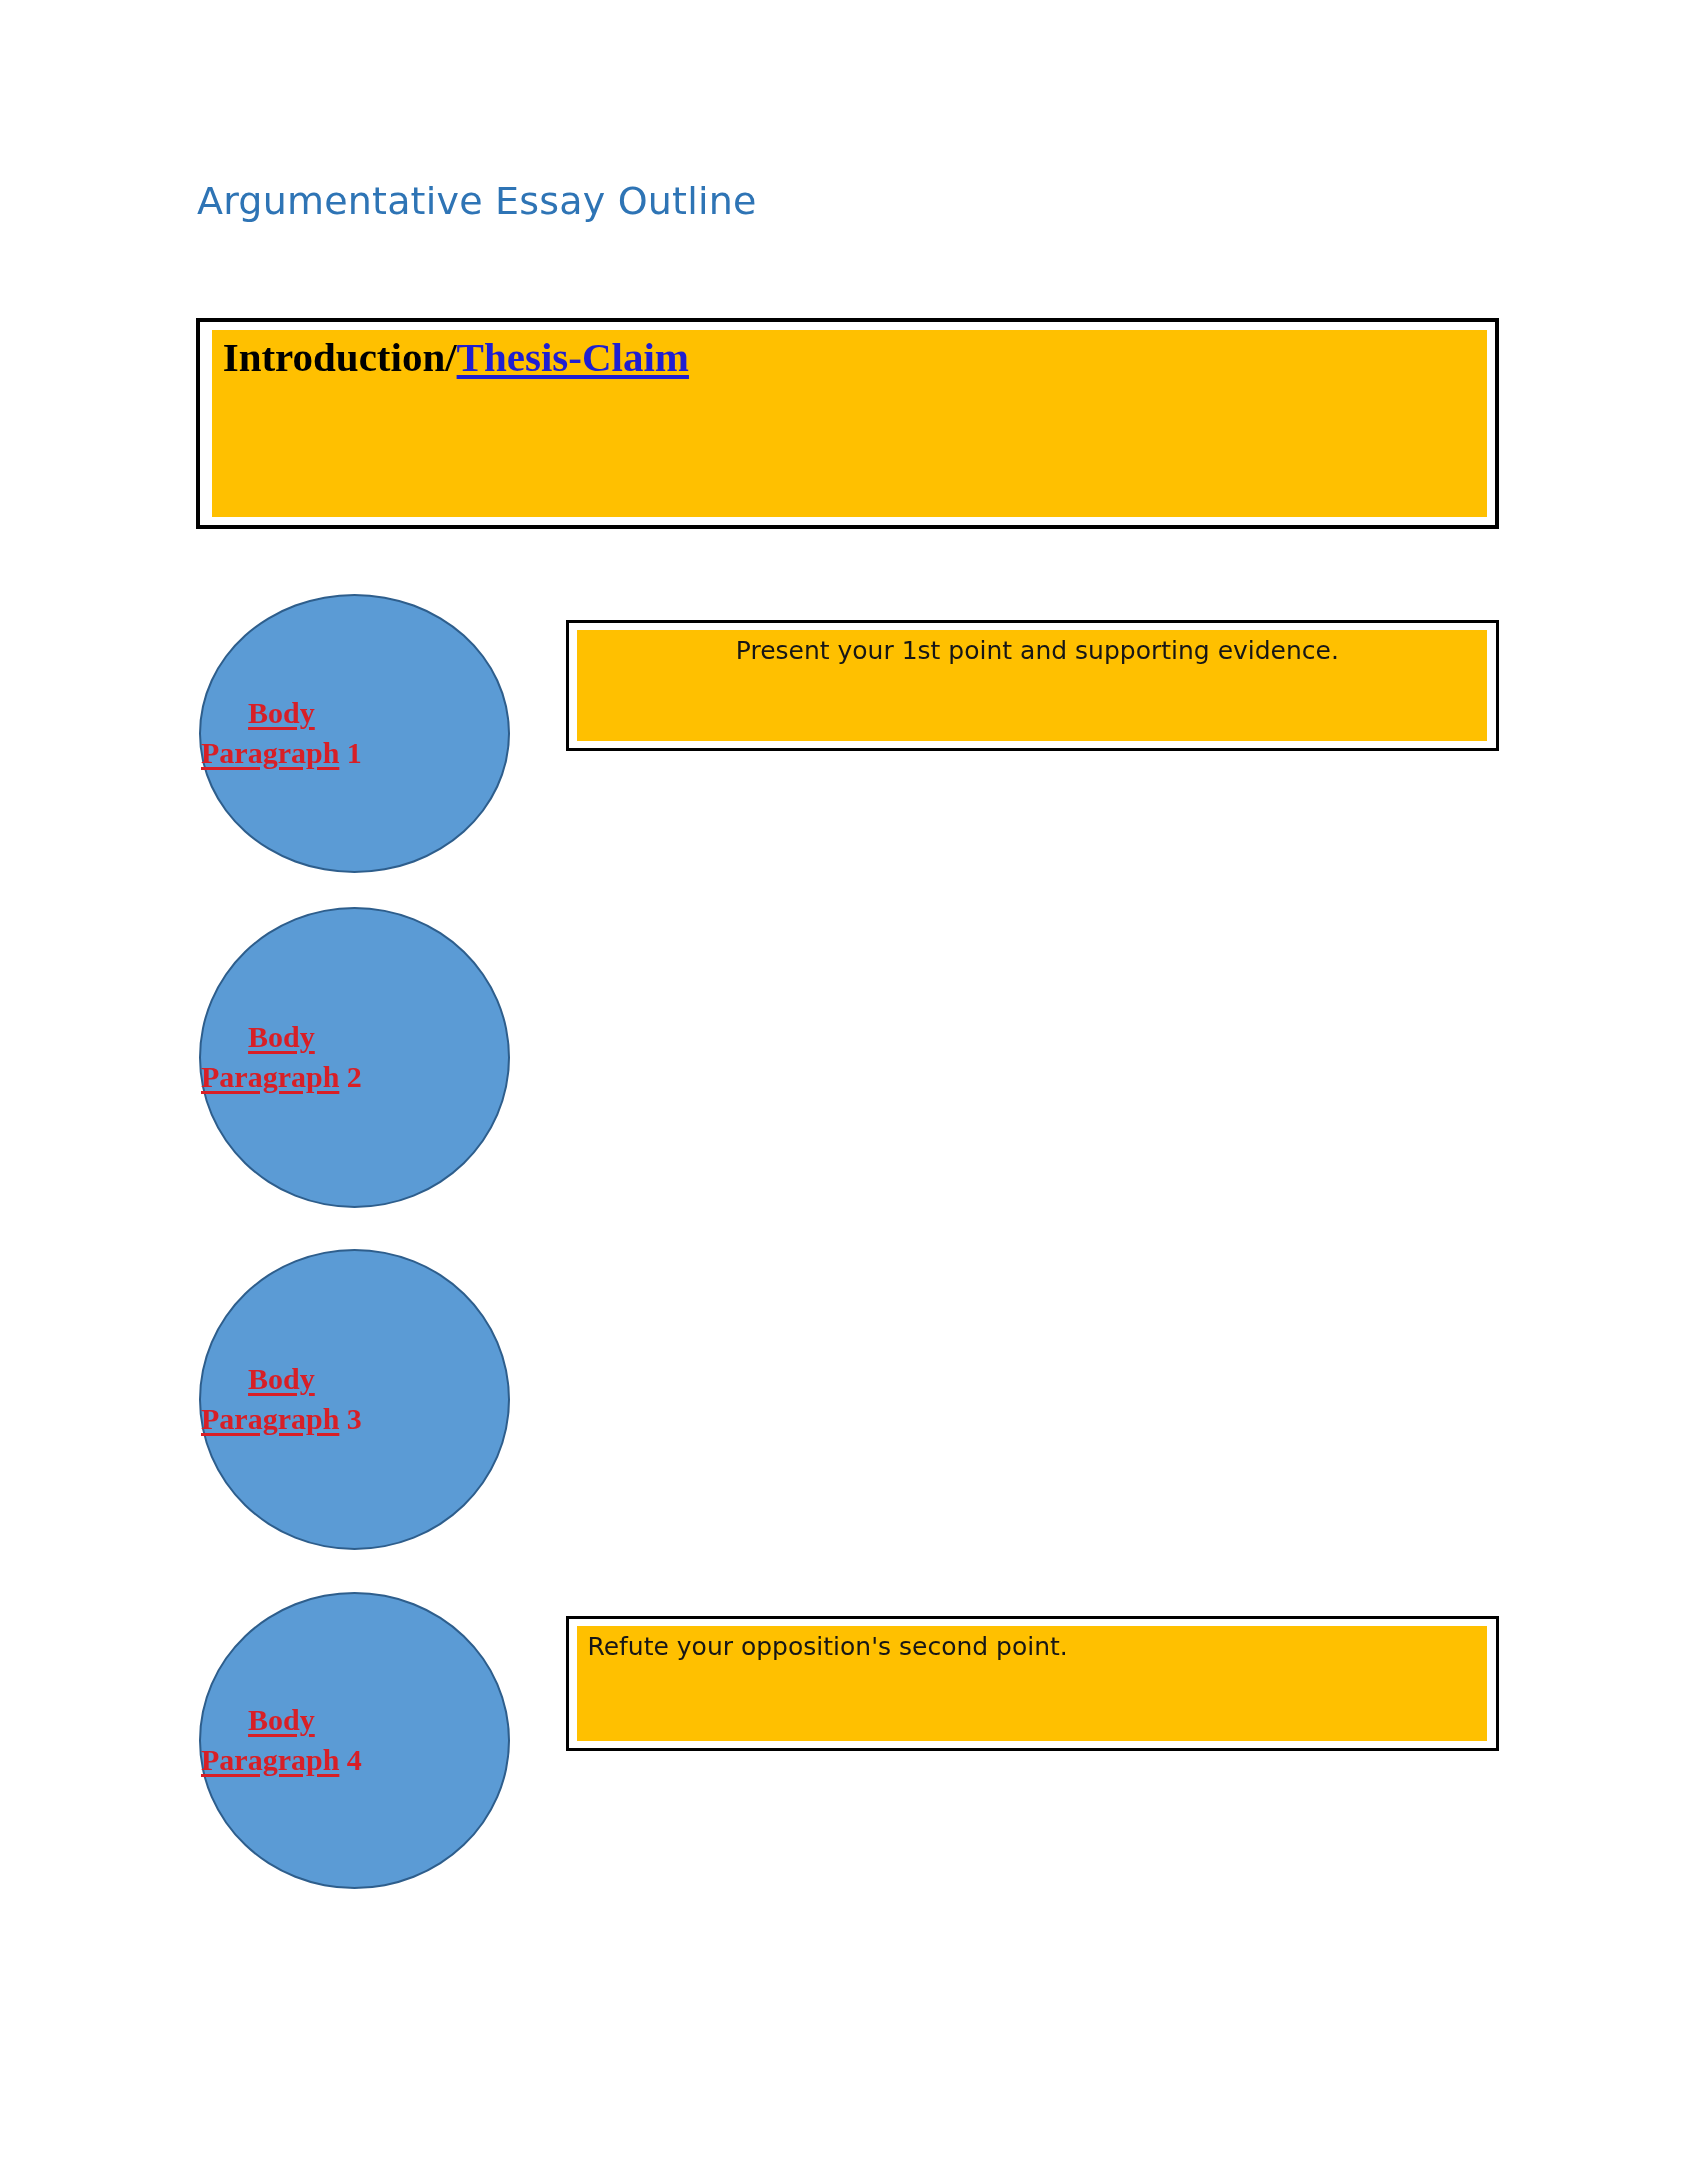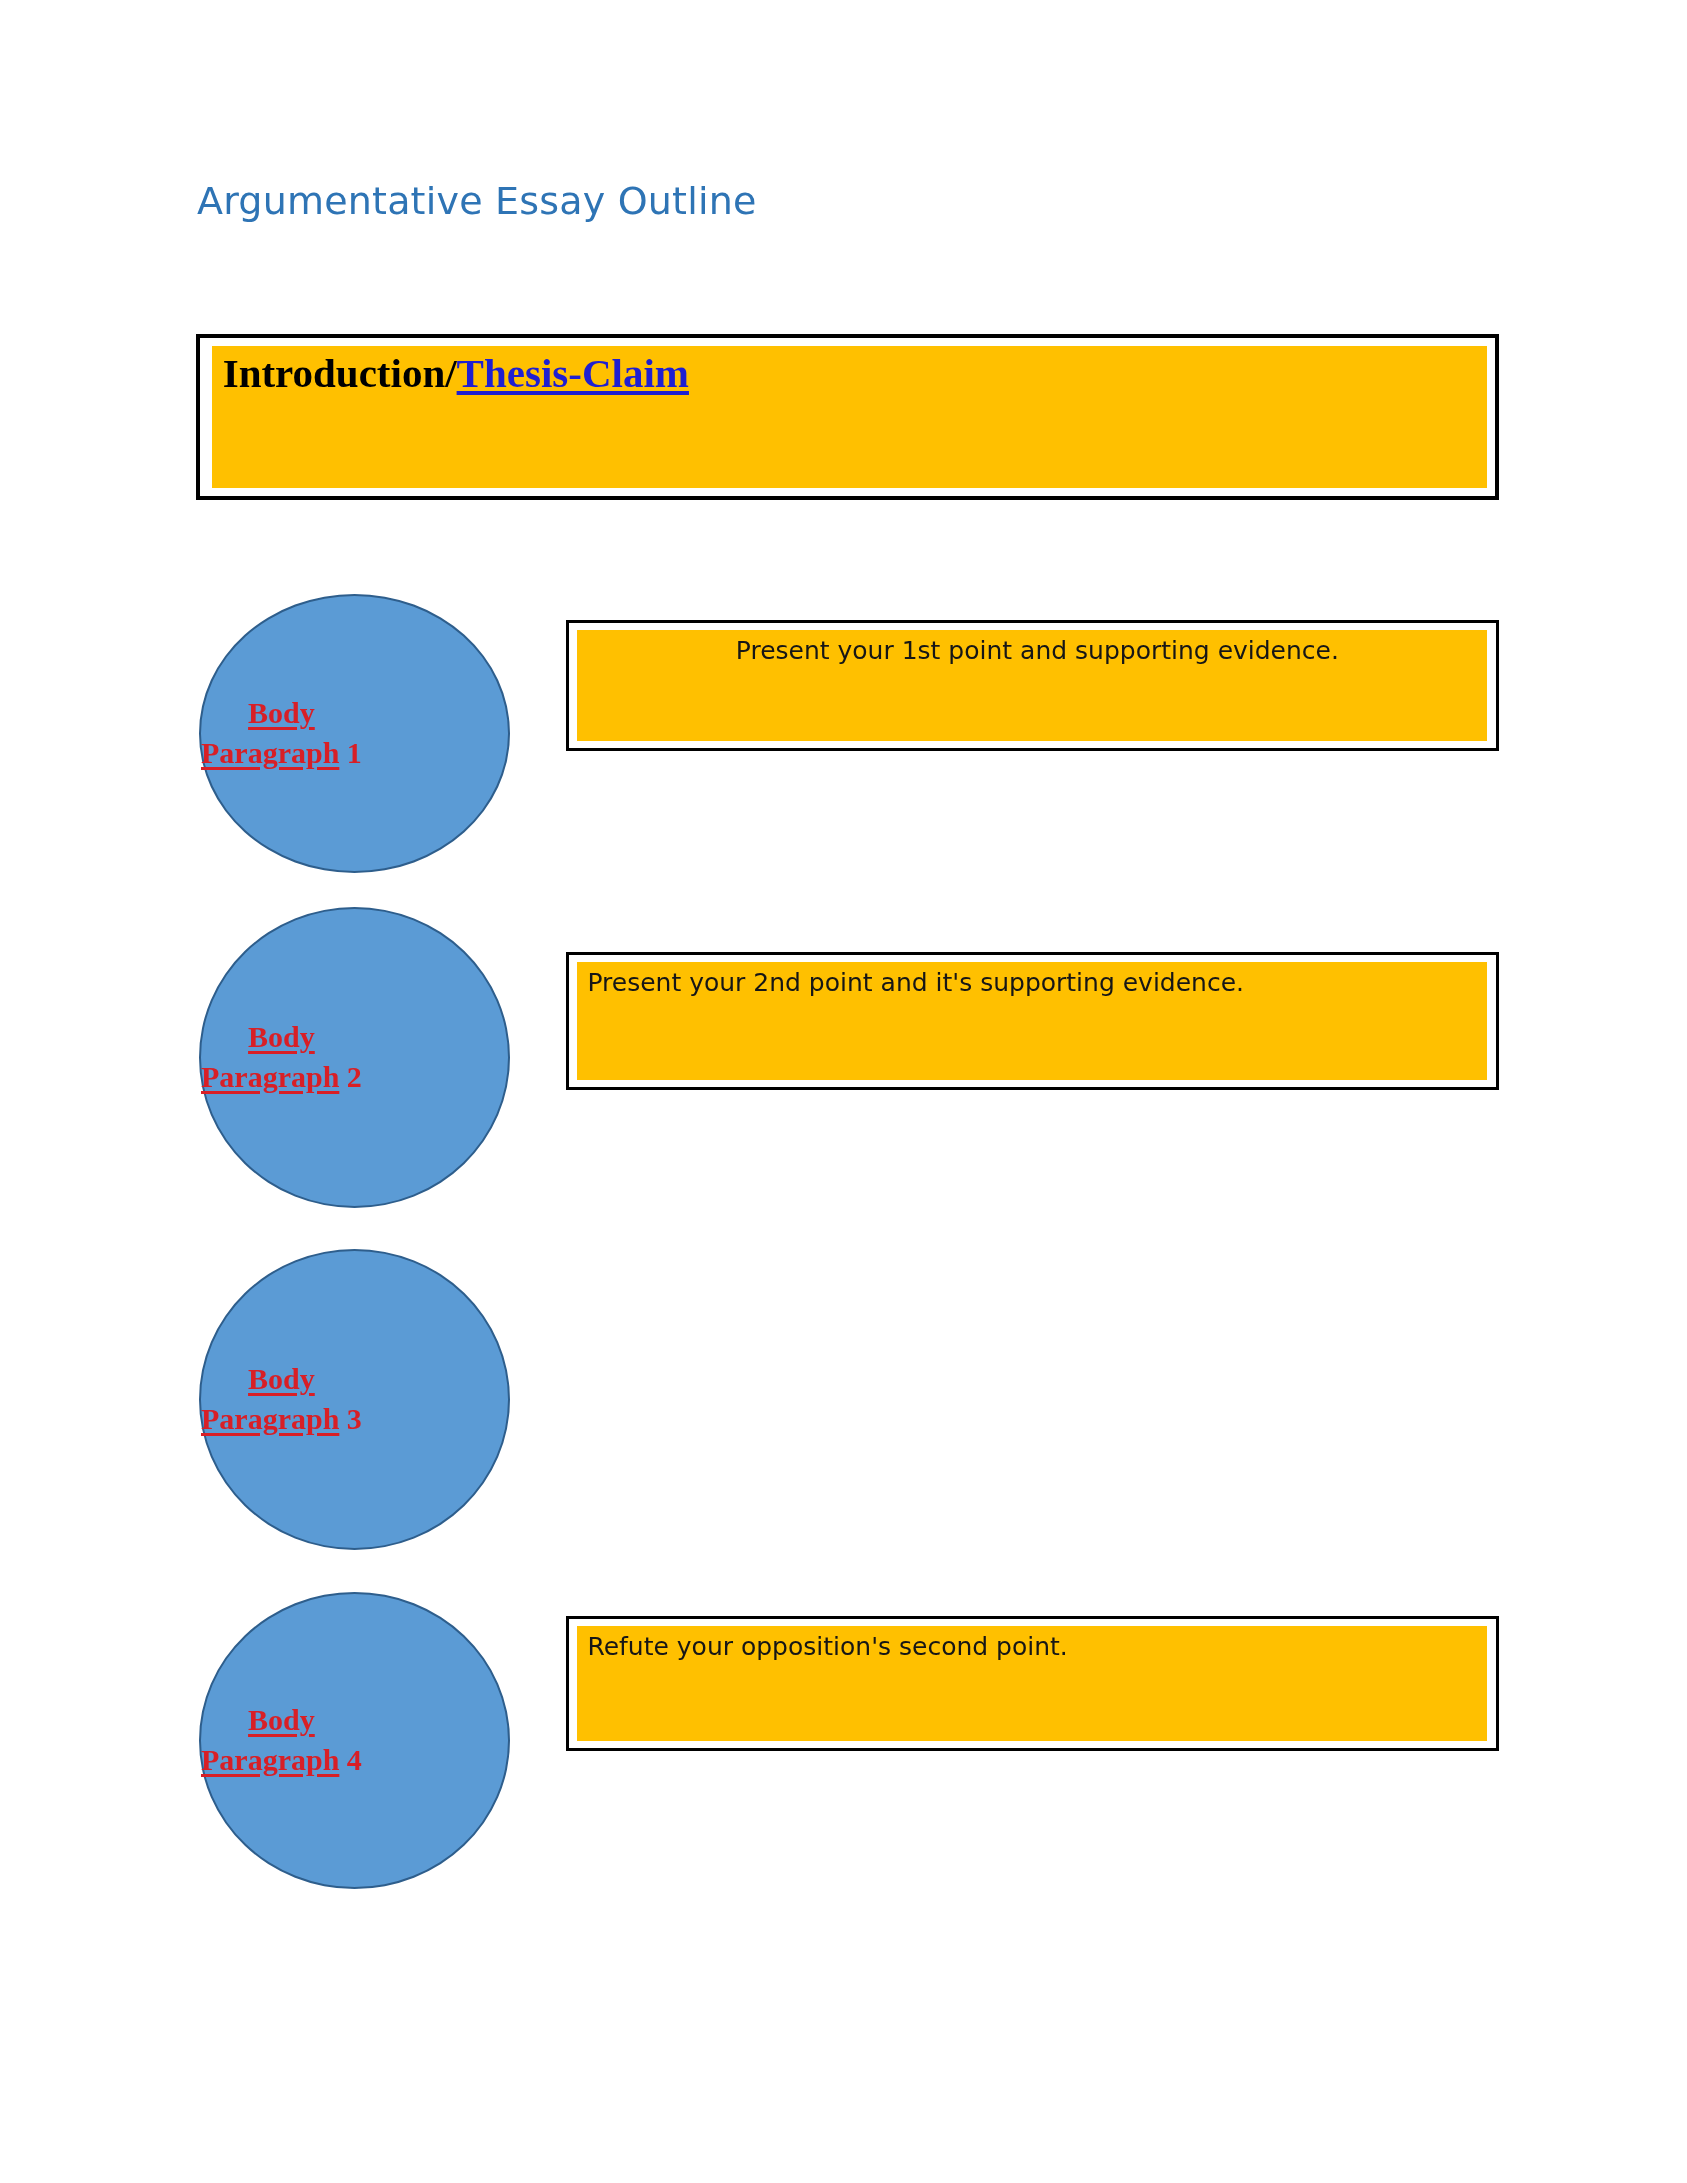--- a/index.html
+++ b/index.html
@@ -32,23 +32,23 @@
     font-weight: 400;
     color: #2E74B5;
     letter-spacing: 0.2px;
     white-space: nowrap;
   }
 
   
   .intro-box {
     position: absolute;
     left: 196px;
-    top: 334px;
+    top: 318px;
     width: 1303px;
-    height: 166px;
+    height: 211px;
     border: 4.4px solid #000000;
     background: #ffffff;
     box-sizing: border-box;
     padding: 7.9px 7.9px 7.9px 12.2px;
   }
   .intro-fill {
     width: 100%;
     height: 100%;
     background: #FFC000;
     box-sizing: border-box;
@@ -176,25 +176,20 @@
     </div>
   </div>
 
   <div class="row row-2">
     <div class="circle">
       <div class="circle-label">
         <span class="u">Body</span><br>
         <span class="u">Paragraph</span><span class="num">&nbsp;</span><span class="num">2</span>
       </div>
     </div>
-    <div class="content-box">
-      <div class="content-fill">
-        <div class="content-text">Present your 2nd point and it's supporting evidence.</div>
-      </div>
-    </div>
   </div>
 
   <div class="row row-3">
     <div class="circle">
       <div class="circle-label">
         <span class="u">Body</span><br>
         <span class="u">Paragraph</span><span class="num">&nbsp;</span><span class="num">3</span>
       </div>
     </div>
   </div>

